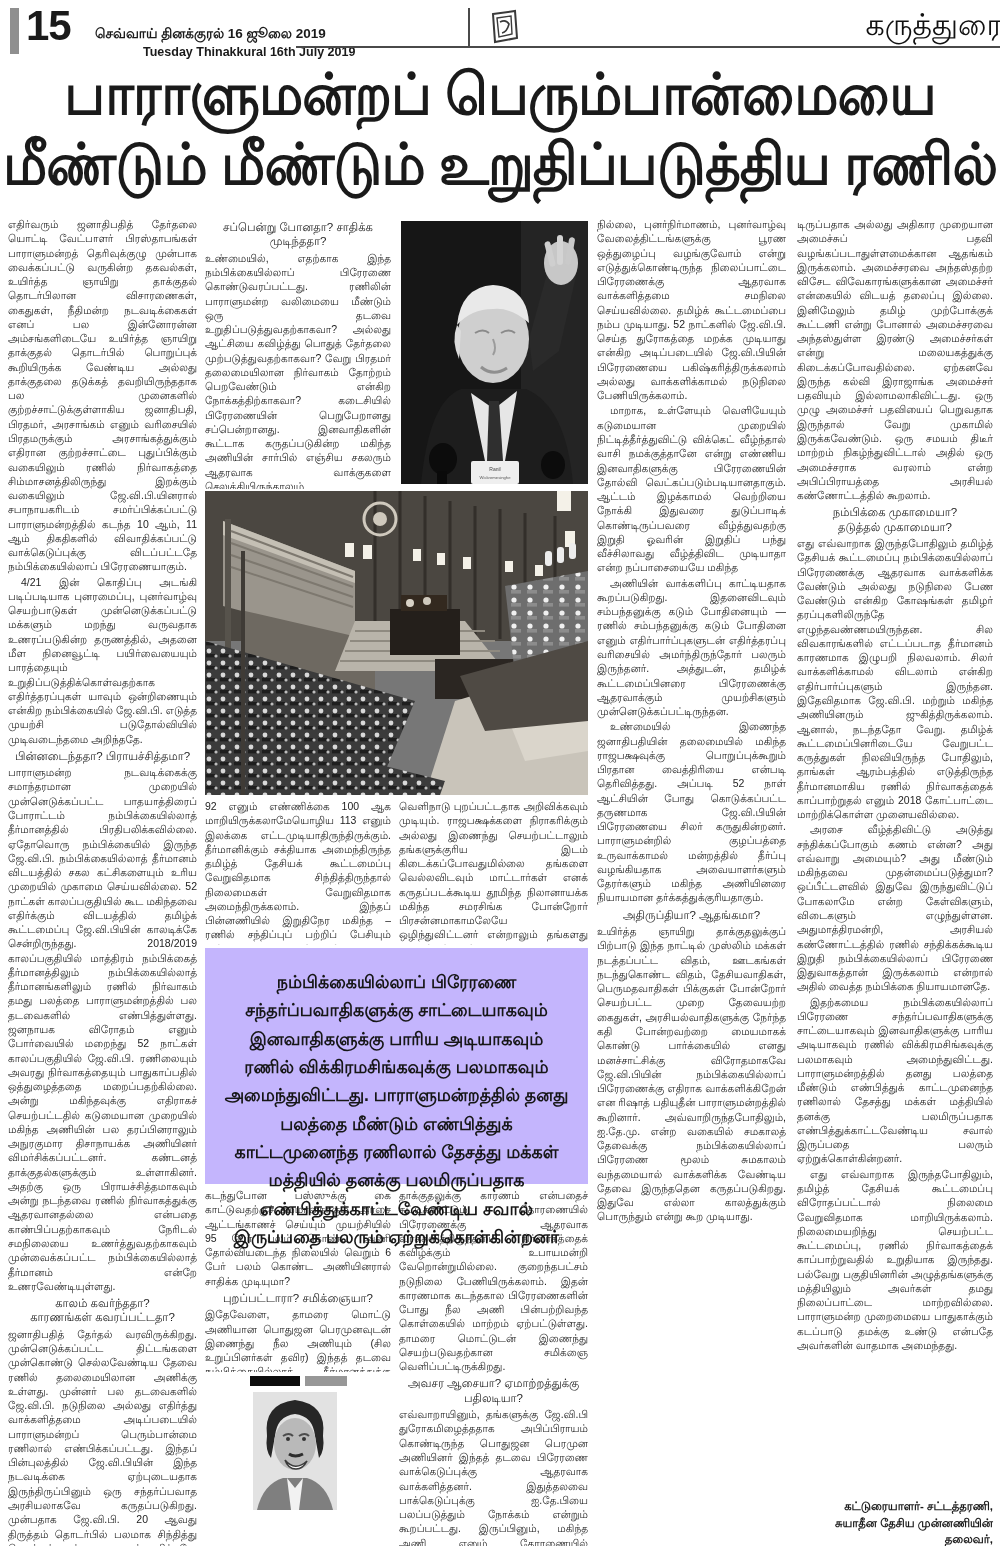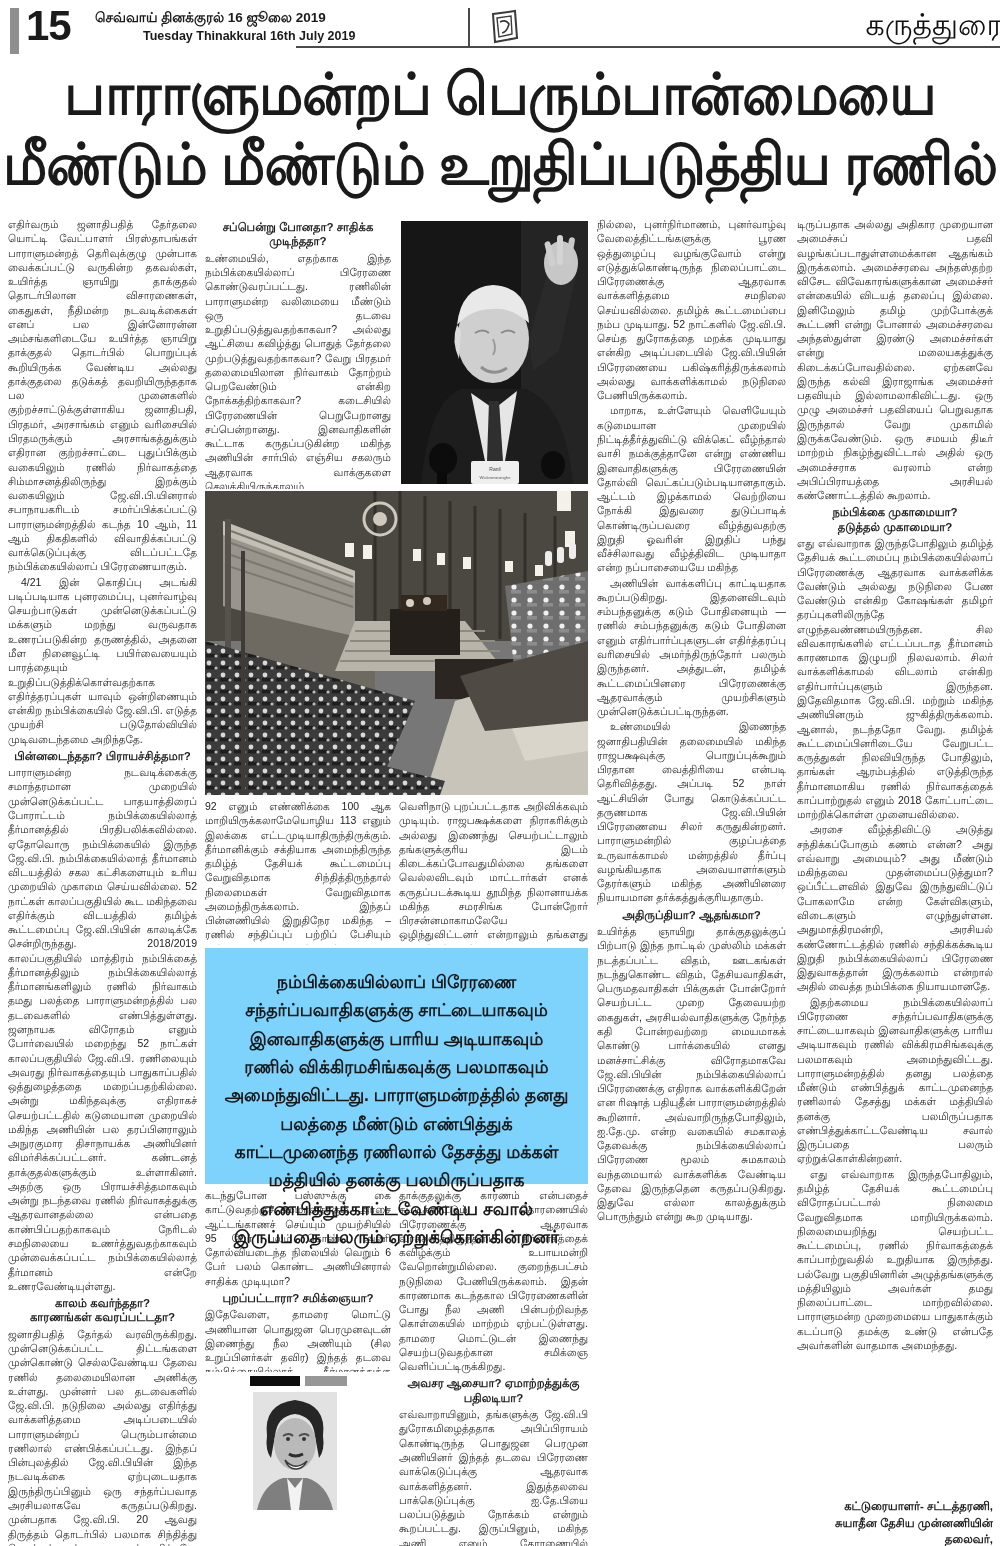--- a/index.html
+++ b/index.html
@@ -5,45 +5,45 @@
   html,body{margin:0;padding:0;background:#e9e7e2;}
   .page{
     position:relative;width:1000px;height:1546px;margin:0 auto;
     background:#ffffff;color:#1a1a1a;overflow:hidden;
     font-family:"Liberation Sans","DejaVu Sans",sans-serif;
     padding-left:8px;
   }
   
   .hdr-bar{position:absolute;left:10px;top:8px;width:9px;height:46px;background:#8f8f8f;}
   .pageno{position:absolute;left:26px;top:2px;font-size:42px;font-weight:bold;letter-spacing:-1px;}
-  .dateblock{position:absolute;left:95px;top:10px;line-height:1.15;}
+  .dateblock{position:absolute;left:95px;top:26px;line-height:1.15;}
   .date-ta{font-size:13.5px;font-weight:bold;}
   .date-en{font-size:12.5px;font-weight:bold;margin-top:3px;margin-left:48px;}
   .hdr-vline{position:absolute;left:468px;top:8px;width:2px;height:38px;background:#4a4a4a;}
   .hdr-hline{position:absolute;left:296px;right:0;top:46px;height:2px;background:#4a4a4a;}
   .logo{position:absolute;left:487px;top:8px;width:34px;height:38px;}
   .section-title{position:absolute;right:6px;top:8px;font-size:30px;color:#111;
     font-family:"Liberation Serif","DejaVu Serif",serif;}
   
   .headline{position:absolute;left:0;top:60px;width:1000px;text-align:center;
     font-weight:bold;font-size:55px;line-height:1.22;letter-spacing:-1px;
     transform:scaleY(1.04);transform-origin:top;white-space:nowrap;}
   
   .colseg{position:absolute;overflow:hidden;text-align:justify;
     font-size:10.5px;line-height:1.36;color:#1c1c1c;}
   .colseg p{margin:0 0 1px 0;text-indent:13px;}
   .colseg p.nofirst{text-indent:0;}
   .colseg h3.subhead{margin:3px 0 2px 0;font-size:11.5px;text-align:center;
-    font-weight:bold;text-indent:0;line-height:1.25;}
+    font-weight:normal;text-indent:0;line-height:1.25;}
   
   .photo{position:absolute;overflow:hidden;background:#777;}
   .photo svg{display:block;}
   
   .pullquote{position:absolute;left:205px;top:948px;width:383px;height:236px;
-    background:#7dd3fc;box-sizing:border-box;padding:20px 18px;
+    background:#c4b5fd;box-sizing:border-box;padding:20px 18px;
     font-size:17.5px;font-weight:bold;text-align:center;line-height:1.62;color:#161616;}
   
   .author-bars{position:absolute;left:205px;top:1376px;width:186px;height:11px;text-align:center;}
   .author-bars .b1{display:inline-block;width:50px;height:10px;background:#0d0d0d;margin-right:5px;vertical-align:top;}
   .author-bars .b2{display:inline-block;width:42px;height:10px;background:#979797;vertical-align:top;}
   .author-photo{position:absolute;left:253px;top:1392px;width:84px;height:118px;}
   .author-name{position:absolute;left:205px;top:1511px;width:186px;text-align:center;
     font-weight:bold;font-size:15px;line-height:1.2;}
   
   .credit{position:absolute;left:797px;top:1498px;width:196px;text-align:right;

